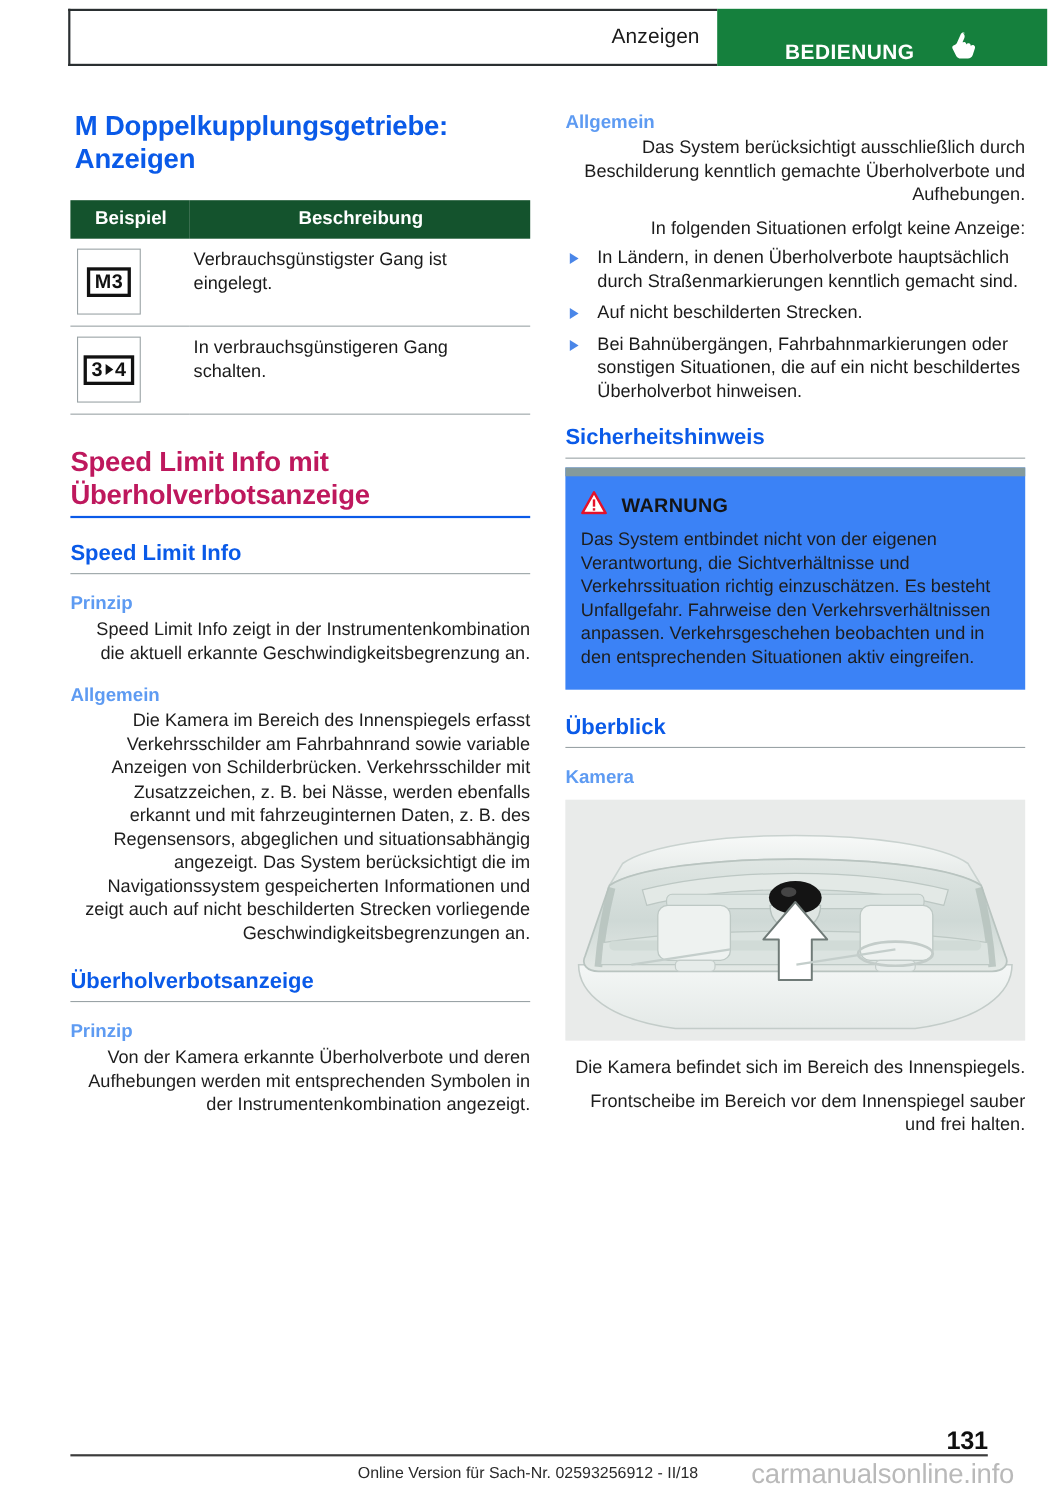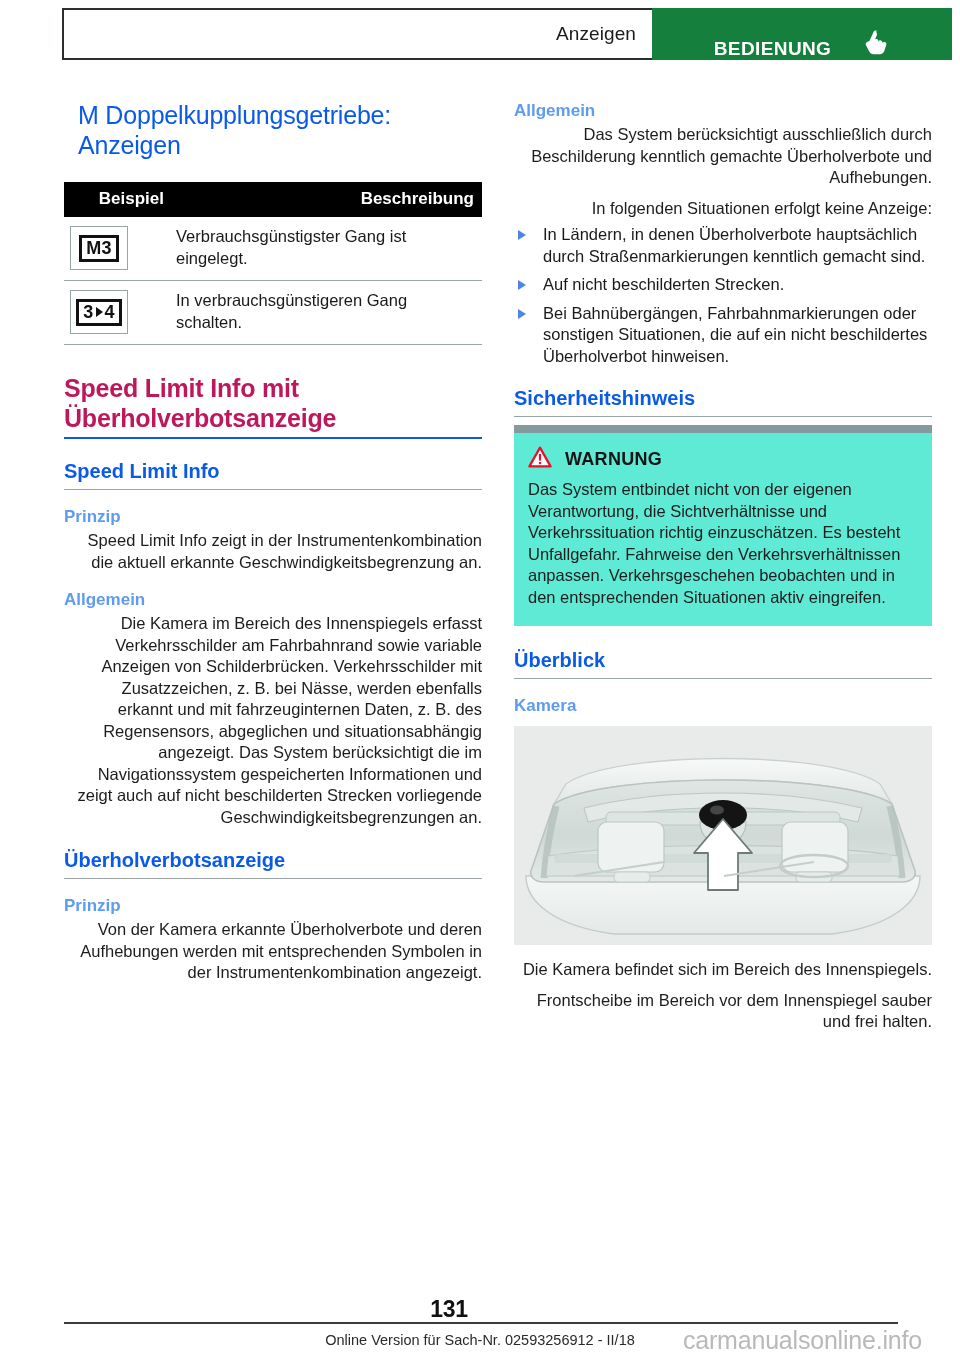--- a/index.html
+++ b/index.html
@@ -72,23 +72,23 @@
     top: 100px;
     width: 418px;
   }
   .col-left  { left: 64px; }
   .col-right { left: 514px; }
 
   
   h1.chapter {
     font-size: 25px;
     line-height: 30px;
-    font-weight: normal;
+    font-weight: bold;
     color: #0a5ae8;
-    margin: 0 0 22px 14px;
+    margin: 0 0 22px 4px;
     letter-spacing: -.2px;
   }
   h2.section {
     font-size: 25px;
     line-height: 30px;
     font-weight: bold;
     color: #be185d;
     margin: 0;
     letter-spacing: -.2px;
     padding-bottom: 4px;
@@ -122,42 +122,42 @@
   }
   p.body.tight { margin-bottom: 5px; }
 
   
   .tbl {
     width: 418px;
     border-collapse: collapse;
     margin-bottom: 4px;
   }
   .tbl thead th {
-    background: #000000;
+    background: #14532d;
     color: #ffffff;
     font-size: 17px;
     font-weight: bold;
-    text-align: right;
+    text-align: center;
     padding: 7px 8px 8px 10px;
     margin-left: 48px;
   }
   .tbl thead th.c1 { width: 90px; }
   .tbl tbody td {
     vertical-align: top;
     padding: 9px 8px 10px 4px;
     border-bottom: 1.5px solid #9aa3a6;
     font-size: 16.5px;
     line-height: 21.5px;
   }
   .tbl tbody td.c1 { padding-left: 6px; width: 90px; }
 
   
   .gear-box {
     width: 58px;
-    height: 44px;
+    height: 60px;
     border: 1.5px solid #9aa3a6;
     background: #ffffff;
     display: flex;
     align-items: center;
     justify-content: center;
     box-sizing: border-box;
   }
   .gear-inner {
     border: 3px solid #111111;
     padding: 0px 4px 1px 4px;
@@ -193,21 +193,21 @@
     left: 4px;
     top: 6px;
     width: 0; height: 0;
     border-left: 8px solid #4a86e8;
     border-top: 5px solid transparent;
     border-bottom: 5px solid transparent;
   }
 
   
   .warnbox {
-    background: #5eead4;
+    background: #3b82f6;
     width: 418px;
     box-sizing: border-box;
   }
   .warnbox-bar {
     height: 8px;
     background: #849a9c;
   }
   .warnbox-inner { padding: 13px 14px 18px 14px; }
   .warn-title-row {
     display: flex;
@@ -247,21 +247,21 @@
     border-top: 2px solid #3c3c3c;
   }
   .page-no {
     position: absolute;
     right: 0px;
     top: 1296px;
     font-size: 23px;
     font-weight: bold;
     color: #101010;
     width: 960px;
-    text-align: center;
+    text-align: right;
     padding-right: 62px;
     box-sizing: border-box;
     letter-spacing: -.3px;
   }
   .online-ver {
     position: absolute;
     left: 0; top: 1332px;
     width: 960px;
     text-align: center;
     font-size: 14.5px;

